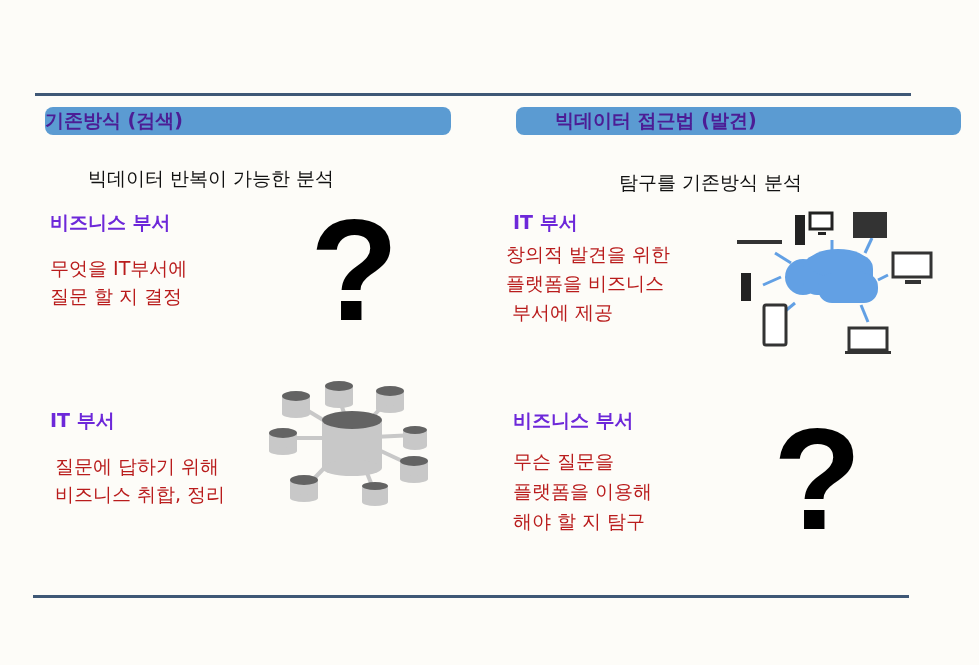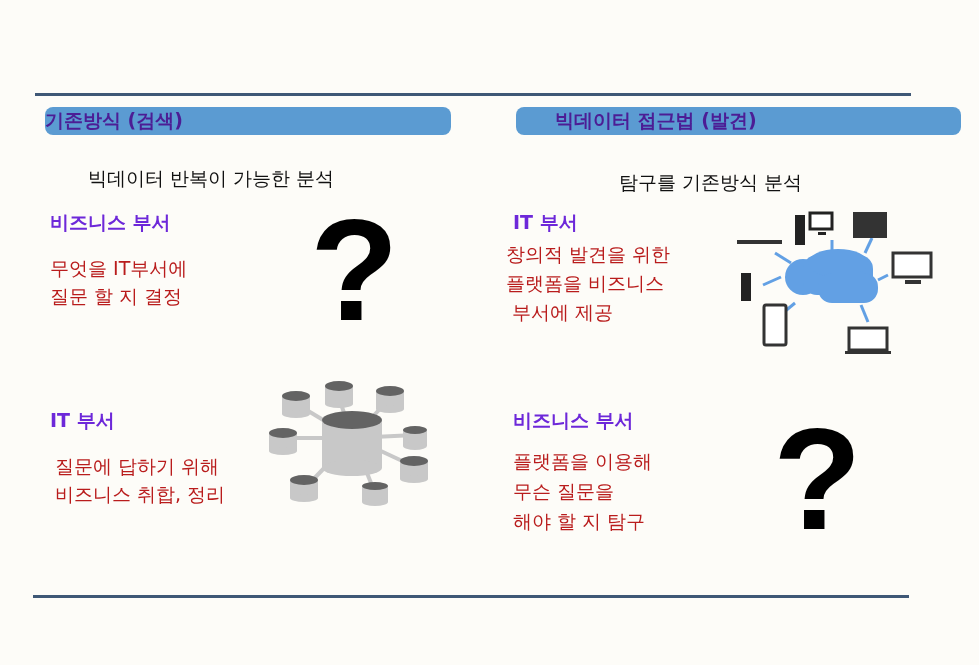--- a/index.html
+++ b/index.html
@@ -120,17 +120,17 @@
   <rect x="8" y="68" width="10" height="28" fill="#222"></rect>
   <rect x="160" y="48" width="38" height="24" fill="#fff" stroke="#333" stroke-width="3"></rect>
   <rect x="172" y="75" width="16" height="4" fill="#333"></rect>
   <rect x="31" y="100" width="22" height="40" rx="2" fill="#fff" stroke="#333" stroke-width="3"></rect>
   <rect x="116" y="123" width="38" height="22" fill="#fff" stroke="#333" stroke-width="3"></rect>
   <rect x="112" y="146" width="46" height="3" fill="#333"></rect>
 </svg>
 
 <div class="title" style="left:513px;top:408px;">비즈니스 부서</div>
 <div class="body" style="left:513px;top:446px;line-height:30px;">
+  <div>무슨 질문을</div>
   <div>플랫폼을 이용해</div>
-  <div>무슨 질문을</div>
   <div>해야 할 지 탐구</div>
 </div>
 <div class="qmark" style="left:773px;top:407px;font-size:145px;">?</div>
 
 </body></html>

